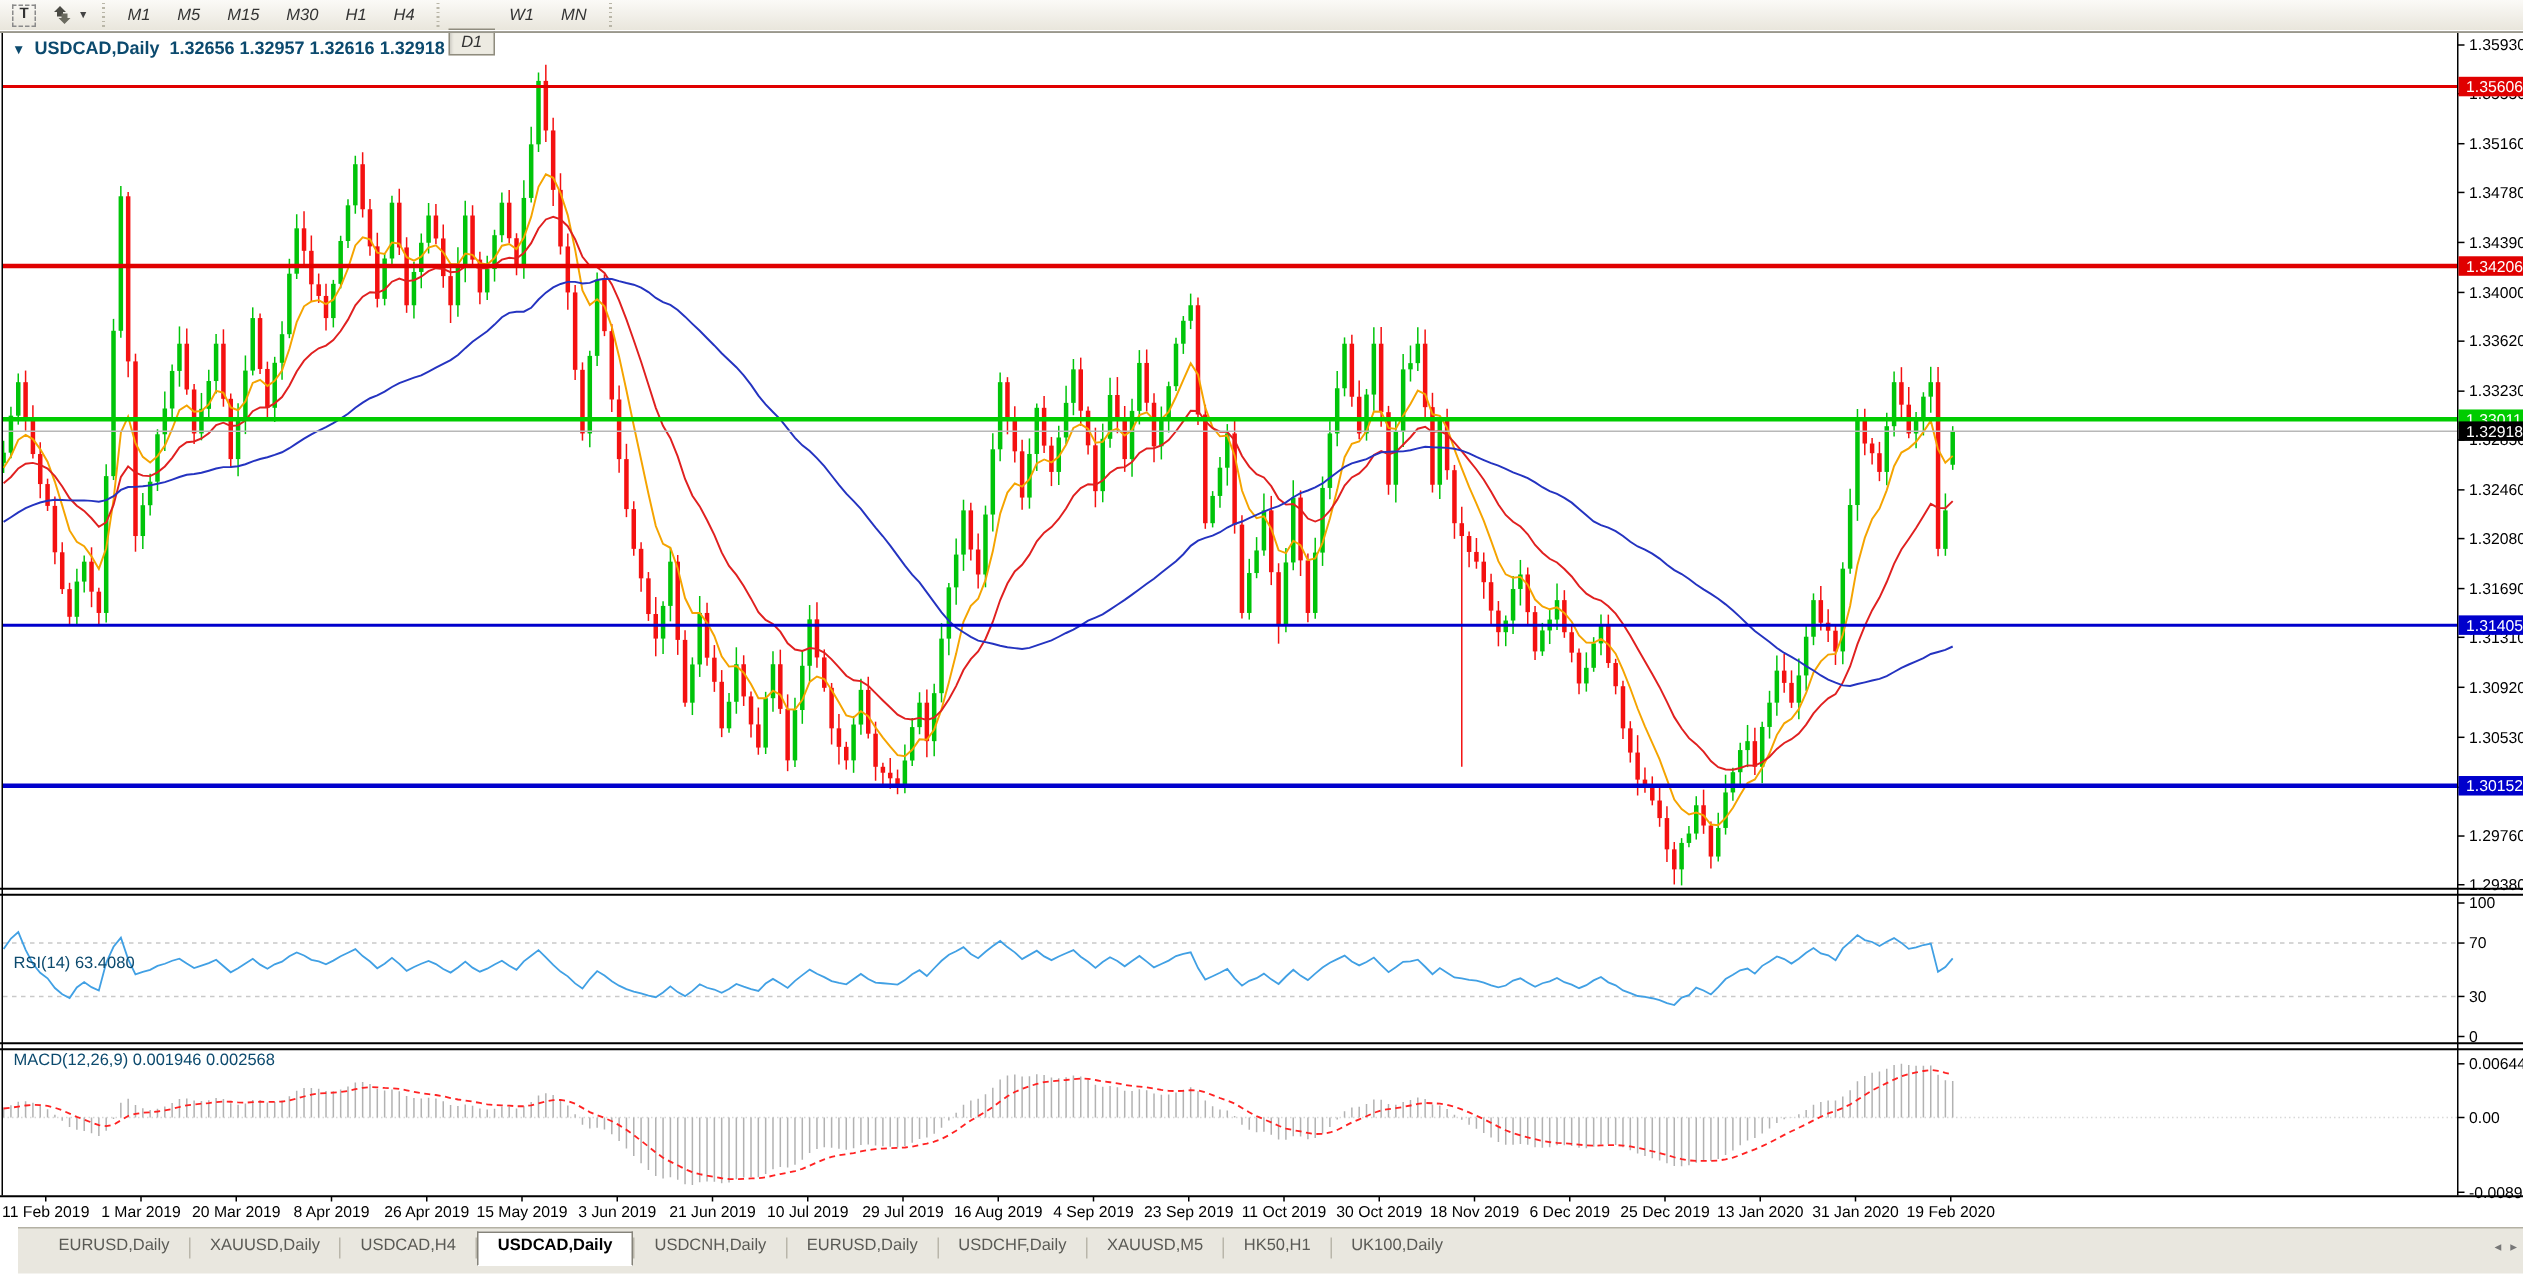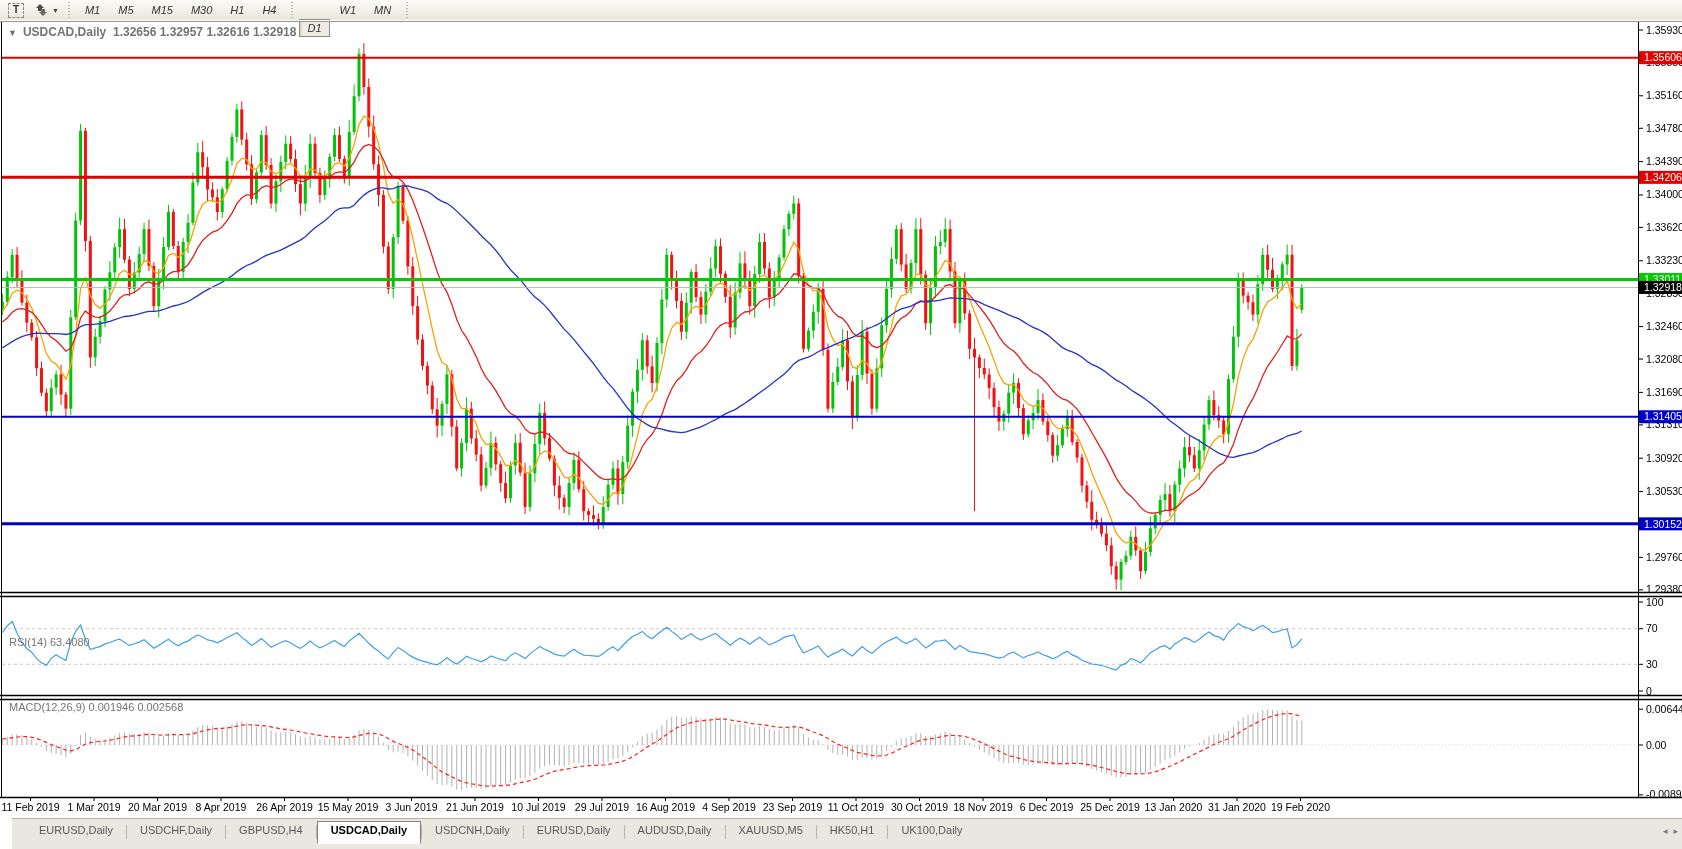--- a/index.html
+++ b/index.html
@@ -13,21 +13,21 @@
   .tbtn.active{border:1px solid #8f8c7e;background:#edebe2;box-shadow:inset 1px 1px 2px rgba(0,0,0,.15);margin-top:36px;}
   .ticon{width:20px;height:16px;margin-left:6px;display:flex;align-items:center;justify-content:center;}
   #texttool{border:1px dashed #8a8a8a;width:14px;height:13px;font-size:10px;line-height:12px;
     text-align:center;color:#333;font-weight:bold;margin-left:8px;}
   .caret{font-size:7px;color:#444;margin:0 4px 0 2px;}
   .tsep{width:5px;height:16px;margin:0 4px;
     background:repeating-linear-gradient(#b9b6a8 0 1px,transparent 1px 3px);
     background-size:2px 100%;background-repeat:no-repeat;background-position:center;}
   
   #chart-svg{position:absolute;left:0;top:20px;}
-  .overlay{position:absolute;color:#737373;white-space:nowrap;}
+  .overlay{position:absolute;color:#0c4a6e;white-space:nowrap;}
   #main-title{left:8px;top:25px;font-size:12px;font-weight:bold;}
   #main-title .tri{font-size:9px;margin-right:6px;}
   #rsi-label{left:9px;top:597px;font-size:11px;margin-top:39px;}
   #macd-label{left:9px;top:701px;font-size:11px;}
   
   #tabbar{position:absolute;left:12px;top:818px;width:1682px;height:31px;
     background:#e9e7df;border-top:1px solid #b4b1a4;display:flex;align-items:flex-start;font-size:11px;}
   .tab{margin-top:3px;height:17px;padding:2px 13px 0 13px;color:#5a5a55;position:relative;cursor:default;}
   .tabsep{width:1px;height:14px;background:#b9b6aa;margin-top:6px;}
   .tab.active{background:#fff;border:1px solid #85837a;border-bottom:1px solid #fff;
@@ -1015,31 +1015,31 @@
   <span class="tri">▼</span><span>USDCAD,Daily</span>&nbsp;&nbsp;<span>1.32656 1.32957 1.32616 1.32918</span>
 </div>
 <div class="overlay" id="rsi-label">RSI(14) 63.4080</div>
 <div class="overlay" id="macd-label">MACD(12,26,9) 0.001946 0.002568</div>
 
 <div id="tabbar">
   <div style="width:14px"></div>
   <div id="tabs-container" style="display:flex;">
       <div class="tab">EURUSD,Daily</div>
       <div class="tabsep"></div>
-      <div class="tab">USDCHF,Daily</div>
+      <div class="tab">XAUUSD,Daily</div>
       <div class="tabsep"></div>
-      <div class="tab">GBPUSD,H4</div>
+      <div class="tab">USDCAD,H4</div>
       <div class="tabsep"></div>
       <div class="tab active">USDCAD,Daily</div>
       <div class="tabsep"></div>
       <div class="tab">USDCNH,Daily</div>
       <div class="tabsep"></div>
       <div class="tab">EURUSD,Daily</div>
       <div class="tabsep"></div>
-      <div class="tab">AUDUSD,Daily</div>
+      <div class="tab">USDCHF,Daily</div>
       <div class="tabsep"></div>
       <div class="tab">XAUUSD,M5</div>
       <div class="tabsep"></div>
       <div class="tab">HK50,H1</div>
       <div class="tabsep"></div>
       <div class="tab">UK100,Daily</div>
     </div>
   <div id="tab-scroll">
     <span>◂</span><span>▸</span>
   </div>

